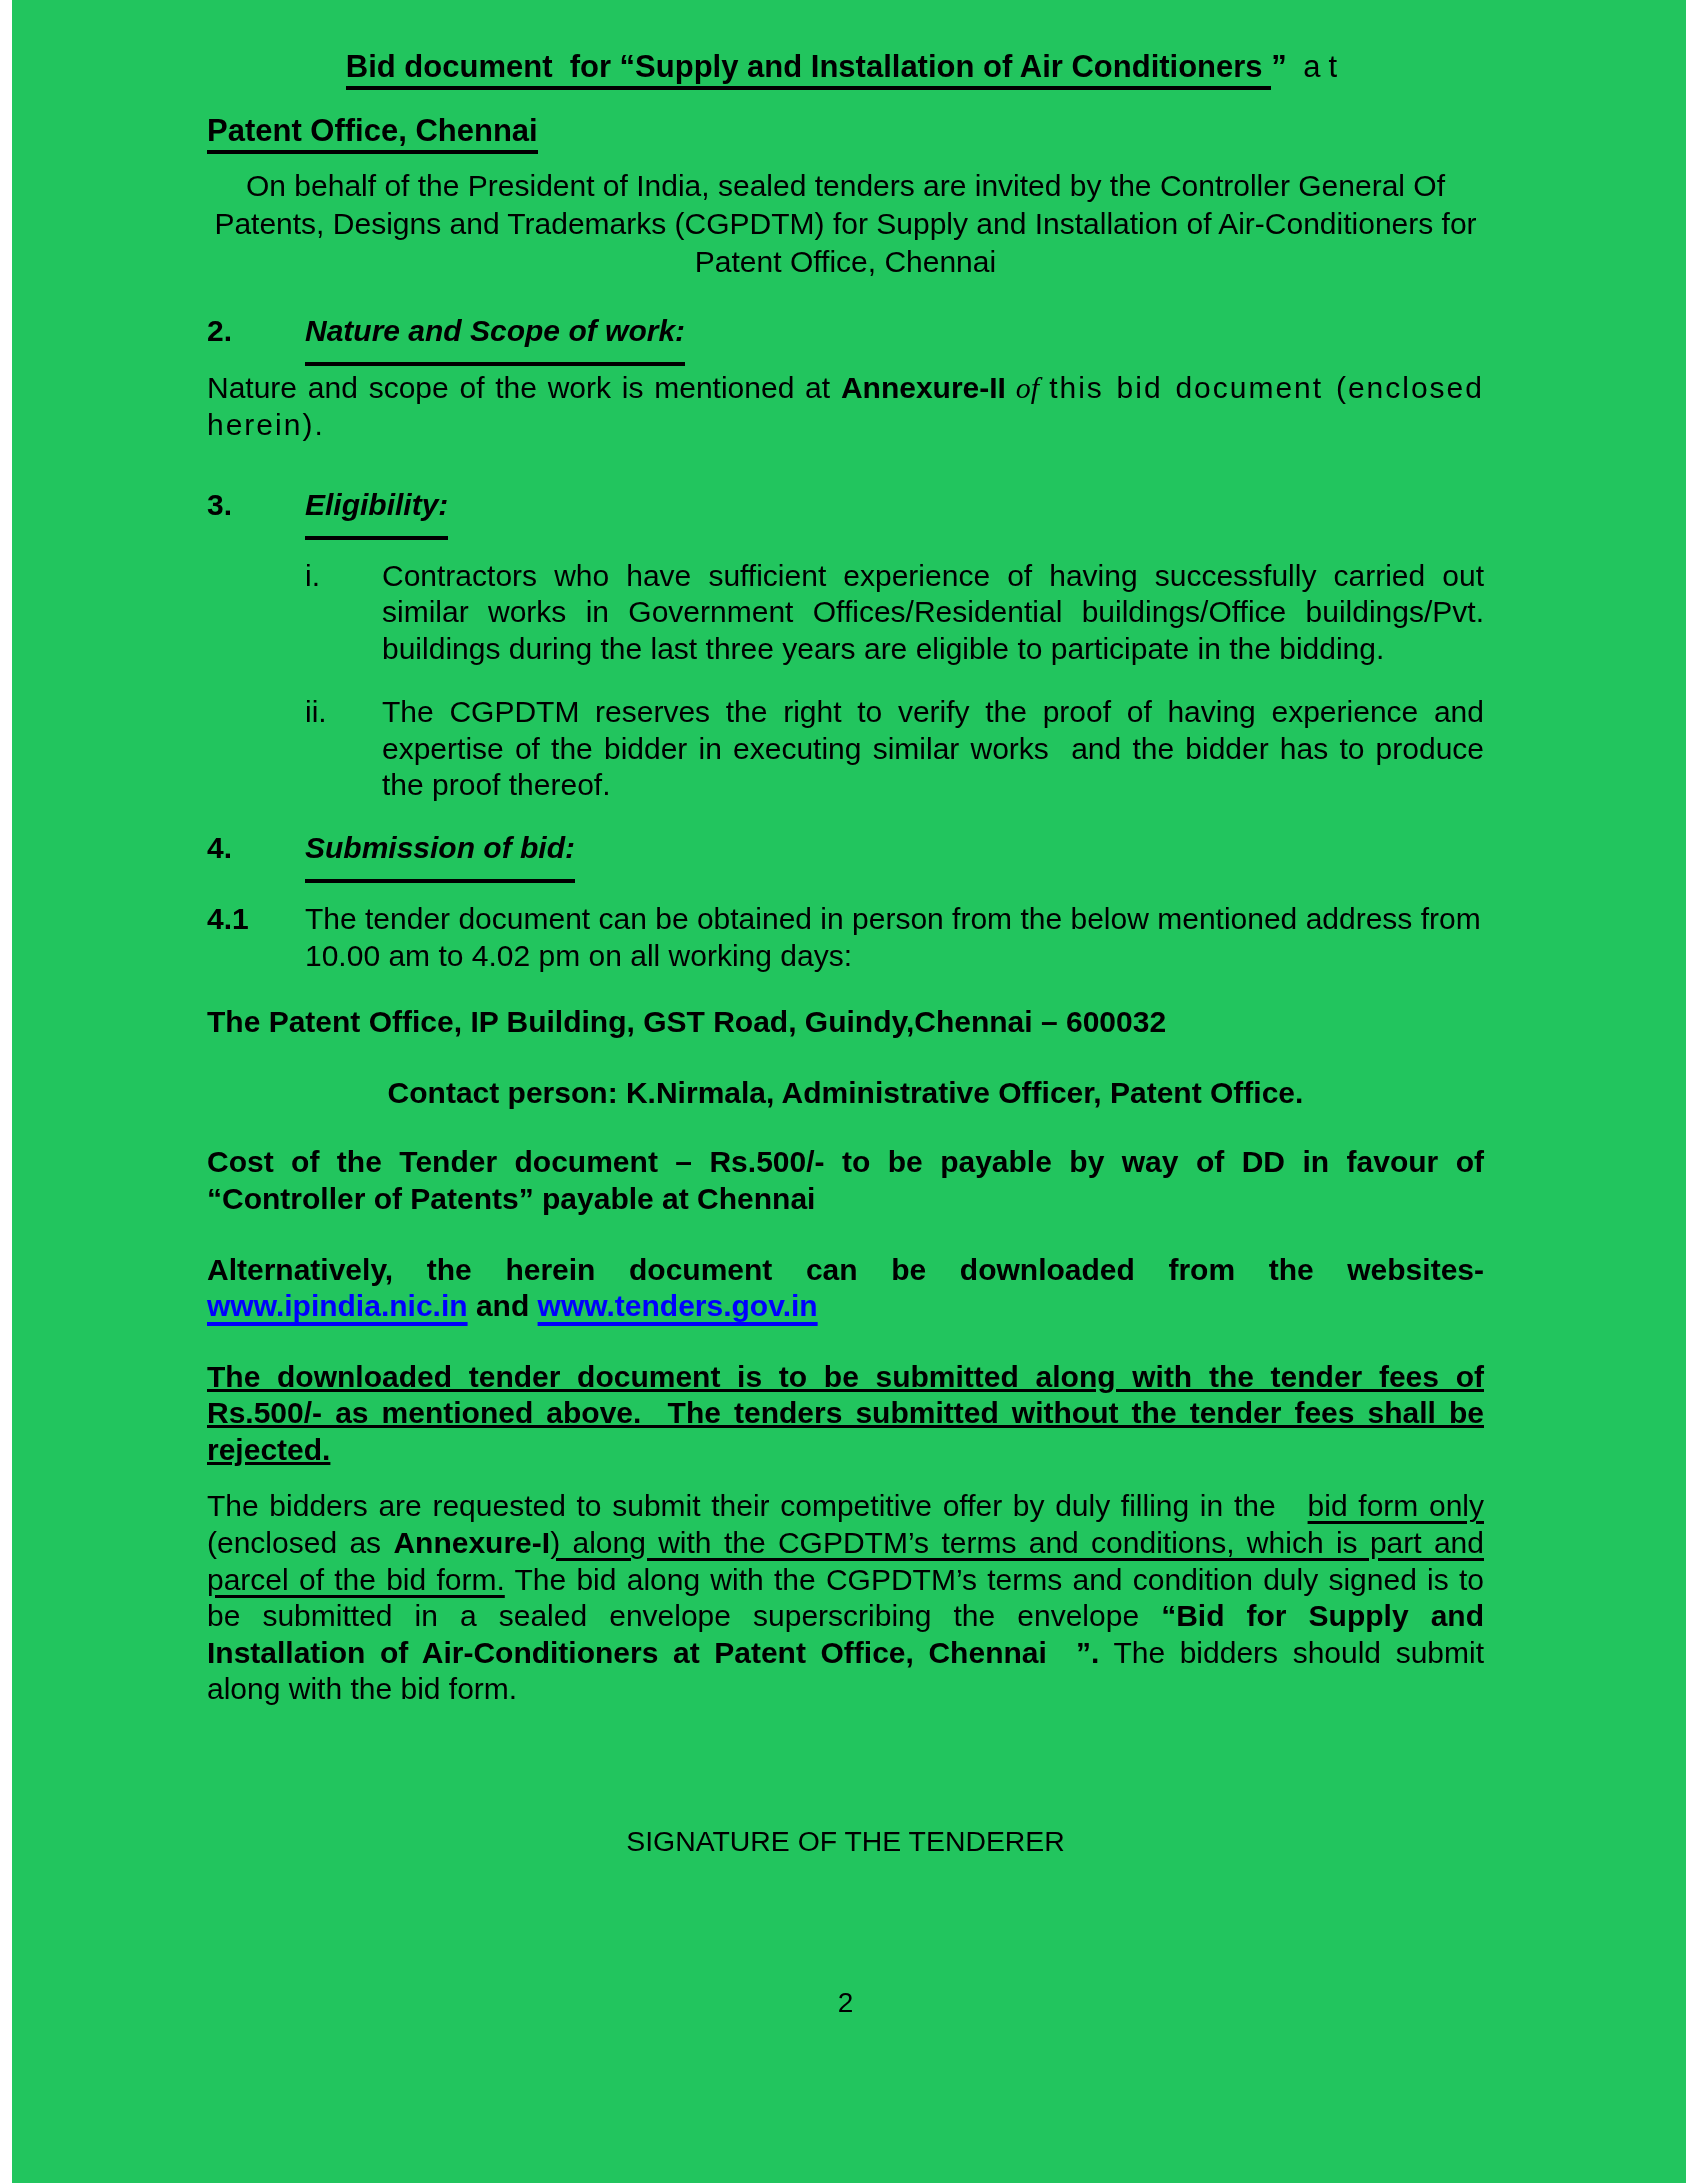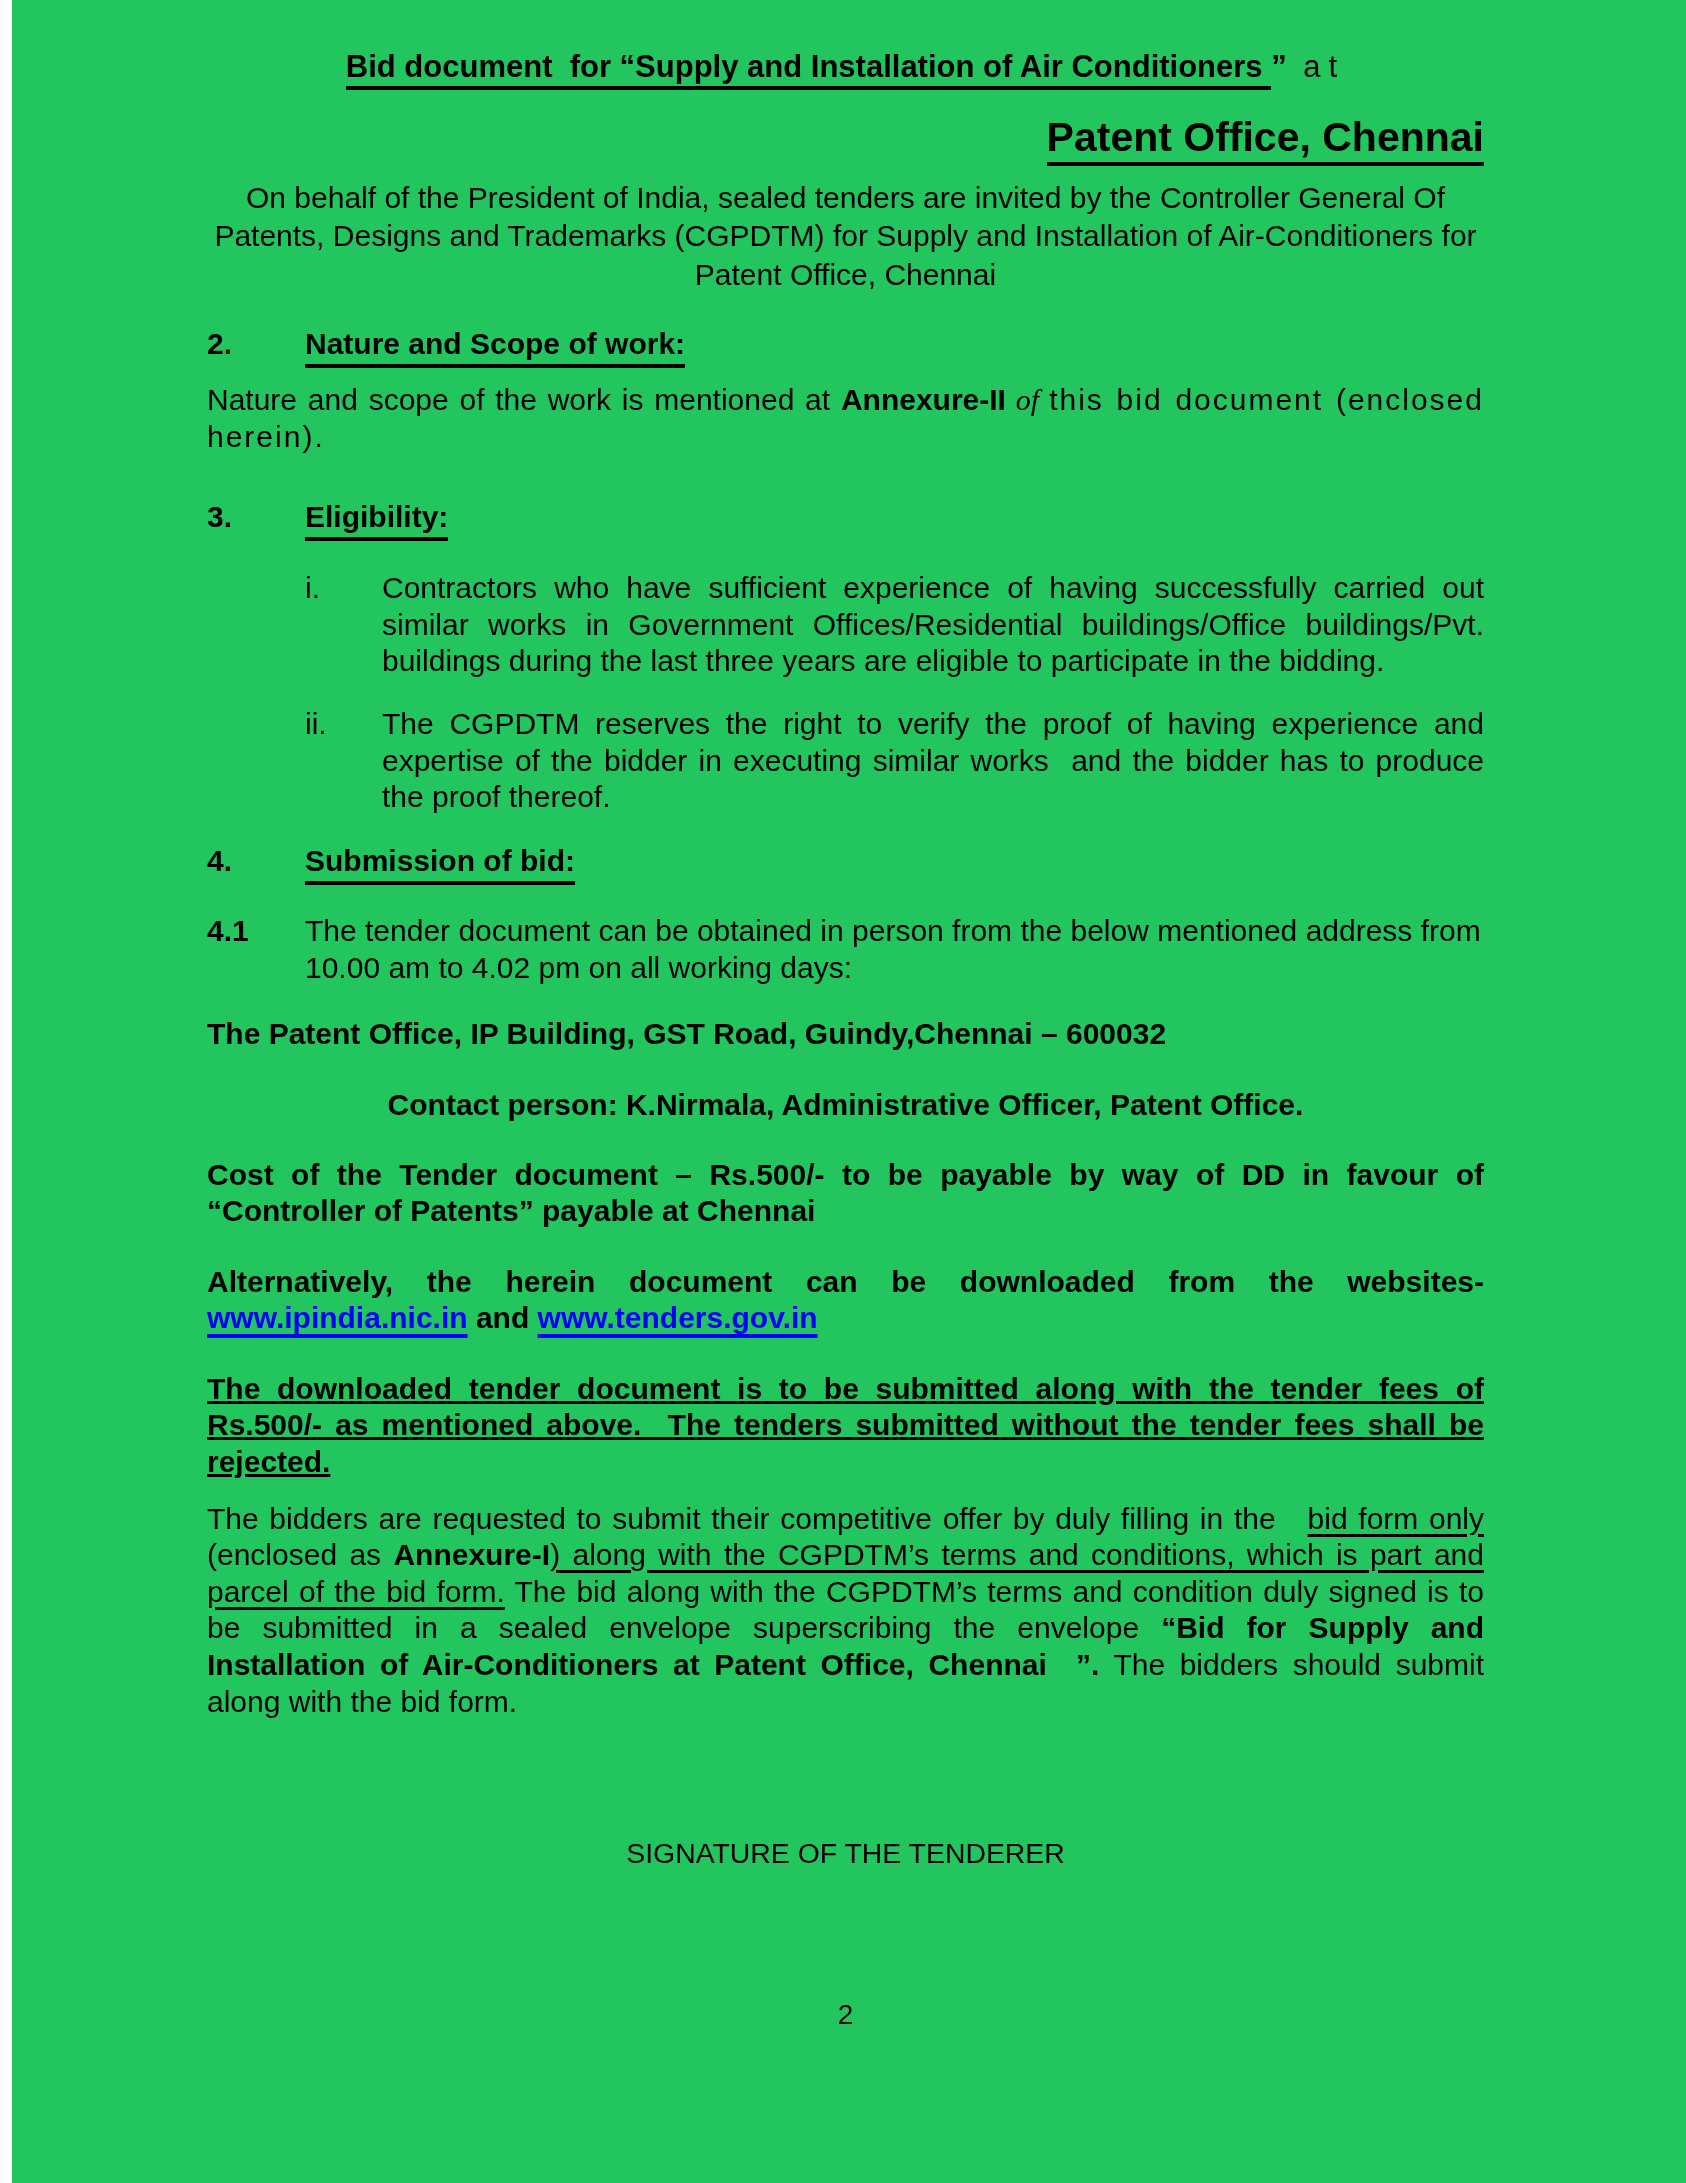--- a/index.html
+++ b/index.html
@@ -10,26 +10,26 @@
     padding:48px 215px 0 195px;
     background:#22c55e;color:#000;
     font-family:"Liberation Sans",sans-serif;
     font-size:30px;line-height:1.22;
     overflow:hidden;
     margin-left:12px;
   }
   .title{text-align:center;font-size:31px;font-weight:bold;margin:0 0 26.5px 0;}
   .title-u{border-bottom:4.6px solid #000;padding-bottom:2px;}
   .at{font-weight:normal;letter-spacing:8px;}
-  .subtitle{text-align:right;font-size:41px;font-weight:bold;margin:0 0 17px 0;}
+  .subtitle{text-align:left;font-size:31px;font-weight:bold;margin:0 0 17px 0;}
   .intro{text-align:center;margin:0 0 32px 0;line-height:1.27;}
   .sec{display:flex;margin:0 0 20px 0;}
   .sec.mb-lg{margin-bottom:34px;}
   .num-col{flex:0 0 98px;font-weight:bold;}
-  .sec-title{font-weight:bold;border-bottom:4.6px solid #000;padding-bottom:4px;}
+  .sec-title{font-weight:bold;border-bottom:4.6px solid #000;padding-bottom:15px;font-style:italic;}
   .body-ind{margin-left:98px;}
   .just{text-align:justify;}
   .para{margin:0 0 44px 0;}
   .list{display:flex;margin:0 0 26.5px 98px;}
   .marker{flex:0 0 77px;}
   .item-text{flex:1;text-align:justify;}
   .clause{display:flex;margin:0 0 30px 0;}
   .clause .txt{flex:1;}
   .bold{font-weight:bold;}
   .mb-addr{margin-bottom:34px;}

